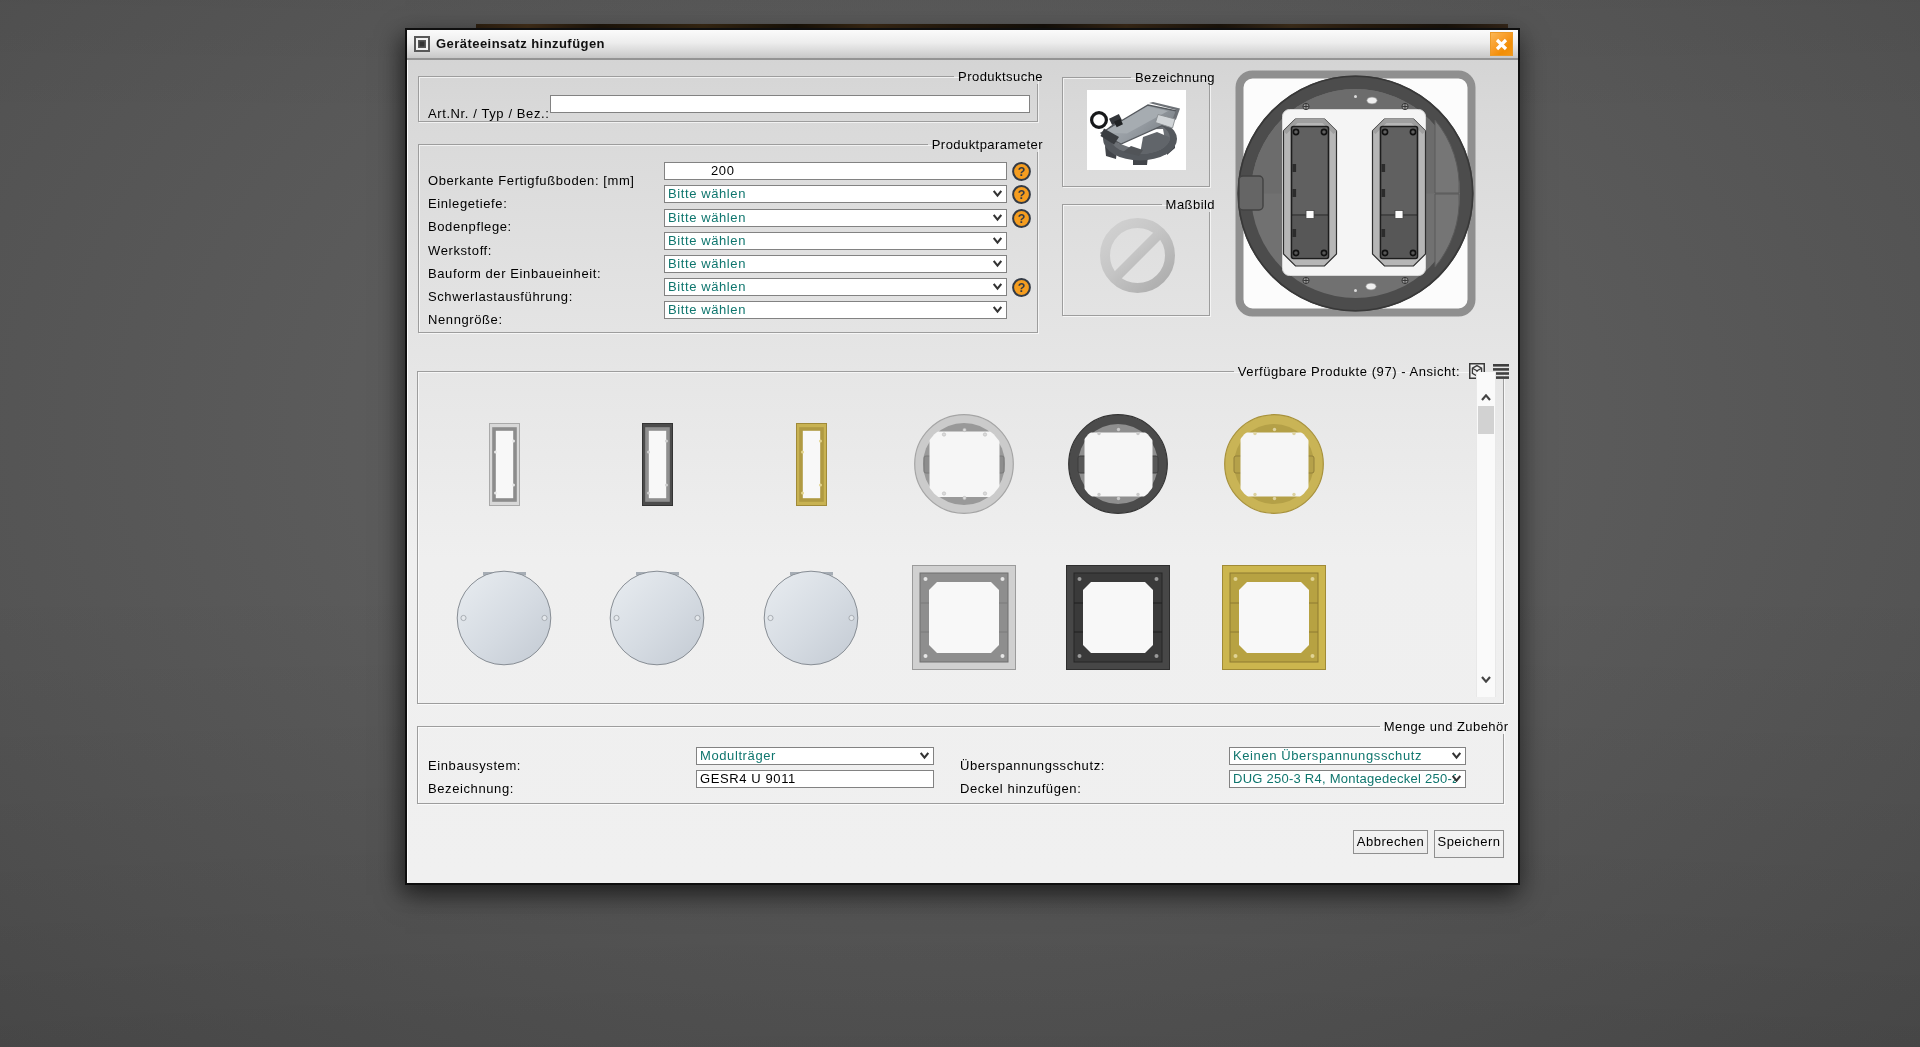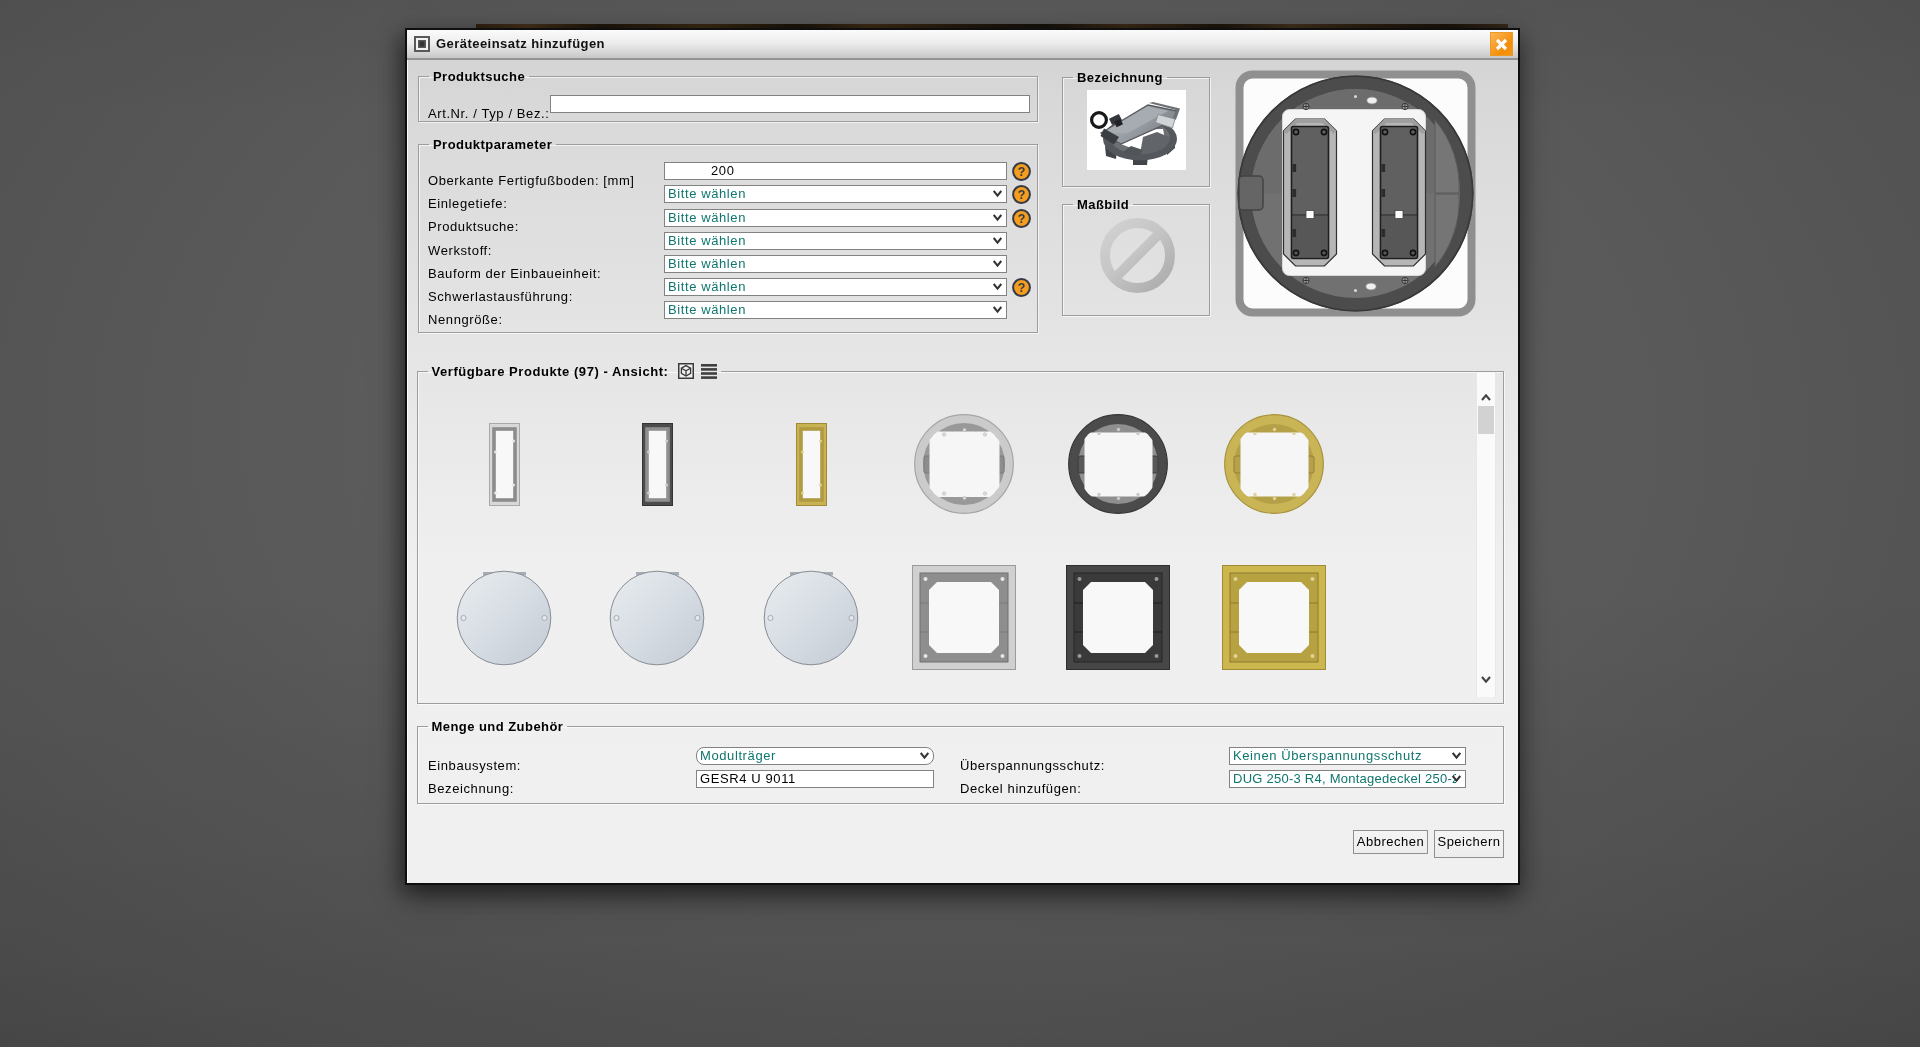--- a/index.html
+++ b/index.html
@@ -16,21 +16,21 @@
   box-shadow:inset 1px 1px 0 rgba(255,255,255,.9), 0 10px 26px rgba(0,0,0,.5), -6px 8px 18px rgba(0,0,0,.25);}
 .tbar{position:absolute;left:0;top:0;width:100%;height:28px;
   background:linear-gradient(180deg,#fbfbfb 0%,#ededed 45%,#d6d6d6 80%,#c7c7c7 100%);
   border-bottom:2px solid #949494;}
 .ttext{position:absolute;left:29px;top:0;height:28px;line-height:28px;font-size:13px;letter-spacing:0.45px;font-weight:bold;color:#111;}
 .ticon{position:absolute;left:7px;top:6px;width:16px;height:16px;}
 .xbtn{position:absolute;left:1083px;top:2px;width:23px;height:24px;
   background:linear-gradient(135deg,#fbb653 0%,#f89b25 45%,#f28e06 70%,#f59714 100%);
   border:1px solid #eb9927;box-sizing:border-box;text-align:center;color:#fff;font-weight:bold;font-size:13px;line-height:22px;}
 fieldset{position:absolute;margin:0;padding:0;border:1px solid #9d9d9d;box-sizing:border-box;box-shadow:1px 1px 0 rgba(255,255,255,.65), inset 1px 1px 0 rgba(255,255,255,.65);}
-legend{font-size:13px;letter-spacing:0.45px;font-weight:bold;color:#000;padding:0 4px;margin-left:10px;white-space:nowrap;}
+legend{font-size:13px;letter-spacing:0.45px;font-weight:normal;color:#000;padding:0 4px;margin-left:10px;white-space:nowrap;text-align:right;}
 .lbl{position:absolute;font-size:13px;letter-spacing:0.6px;color:#000;white-space:nowrap;margin-top:9px;}
 .inp{position:absolute;background:#fff;border:1px solid #828282;box-sizing:border-box;font-size:13px;letter-spacing:0.6px;color:#000;padding:0 3px;line-height:15px;}
 .dd{position:absolute;background:#fff;border:1px solid #828282;box-sizing:border-box;font-size:13px;letter-spacing:0.6px;color:#0f766e;}
 .dd .t{position:absolute;left:3px;top:0;line-height:15px;white-space:nowrap;overflow:hidden;}
 .dd svg{position:absolute;right:4px;top:4px;}
 .qi{position:absolute;width:19px;height:19px;}
 .btn{position:absolute;background:linear-gradient(180deg,#f4f4f4,#ededed);border:1px solid #8f8f8f;box-sizing:border-box;text-align:center;font-size:13px;letter-spacing:0.5px;color:#000;line-height:22px;}
 .prod{position:absolute;}
 </style>
 </head>
@@ -55,21 +55,21 @@
   <div class="lbl" style="left:21px;top:67px;">Art.Nr. / Typ / Bez.:</div>
   <div class="inp" style="left:143px;top:65px;width:480px;height:18px;"></div>
 
   <fieldset style="left:11px;top:106.5px;width:620px;height:196.5px;">
     <legend>Produktparameter</legend>
   </fieldset>
   <div class="lbl" style="left:21px;top:134px;">Oberkante Fertigfußboden: [mm]</div>
   <div class="inp" style="left:257px;top:132px;width:343px;height:18px;padding-left:46px;">200</div>
 
   <div class="lbl" style="left:21px;top:157px;">Einlegetiefe:</div>
-  <div class="lbl" style="left:21px;top:180px;">Produktsuche:</div>
+  <div class="lbl" style="left:21px;top:180px;">Bodenpflege:</div>
   <div class="lbl" style="left:21px;top:204px;">Werkstoff:</div>
   <div class="lbl" style="left:21px;top:227px;">Bauform der Einbaueinheit:</div>
   <div class="lbl" style="left:21px;top:250px;">Schwerlastausführung:</div>
   <div class="lbl" style="left:21px;top:273px;">Nenngröße:</div>
 
   <div class="dd" style="left:257px;top:155px;width:343px;height:18px;">
       <span class="t">Bitte wählen</span>
       <svg width="9" height="8" viewBox="0 0 9 8">
         <path d="M0.7,1 L4.5,5.6 L8.3,1" fill="none" stroke="#333" stroke-width="2.1"></path>
       </svg>
@@ -432,21 +432,21 @@
         <line x1="8" y1="67" x2="17" y2="67"></line>
         <line x1="87" y1="38" x2="96" y2="38"></line>
         <line x1="87" y1="67" x2="96" y2="67"></line>
       </g>
   </svg>
 
   <fieldset style="left:9.5px;top:689px;width:1087px;height:85px;">
     <legend>Menge und Zubehör</legend>
   </fieldset>
   <div class="lbl" style="left:21px;top:719px;">Einbausystem:</div>
-  <div class="dd" style="left:289px;top:717px;width:238px;height:18px;border-radius:8px;">
+  <div class="dd" style="left:289px;top:717px;width:238px;height:18px;">
       <span class="t">Modulträger</span>
       <svg width="9" height="8" viewBox="0 0 9 8">
         <path d="M0.7,1 L4.5,5.6 L8.3,1" fill="none" stroke="#333" stroke-width="2.1"></path>
       </svg>
     </div>
   <div class="lbl" style="left:553px;top:719px;">Überspannungsschutz:</div>
   <div class="dd" style="left:822px;top:717px;width:237px;height:18px;">
       <span class="t">Keinen Überspannungsschutz</span>
       <svg width="9" height="8" viewBox="0 0 9 8">
         <path d="M0.7,1 L4.5,5.6 L8.3,1" fill="none" stroke="#333" stroke-width="2.1"></path>

